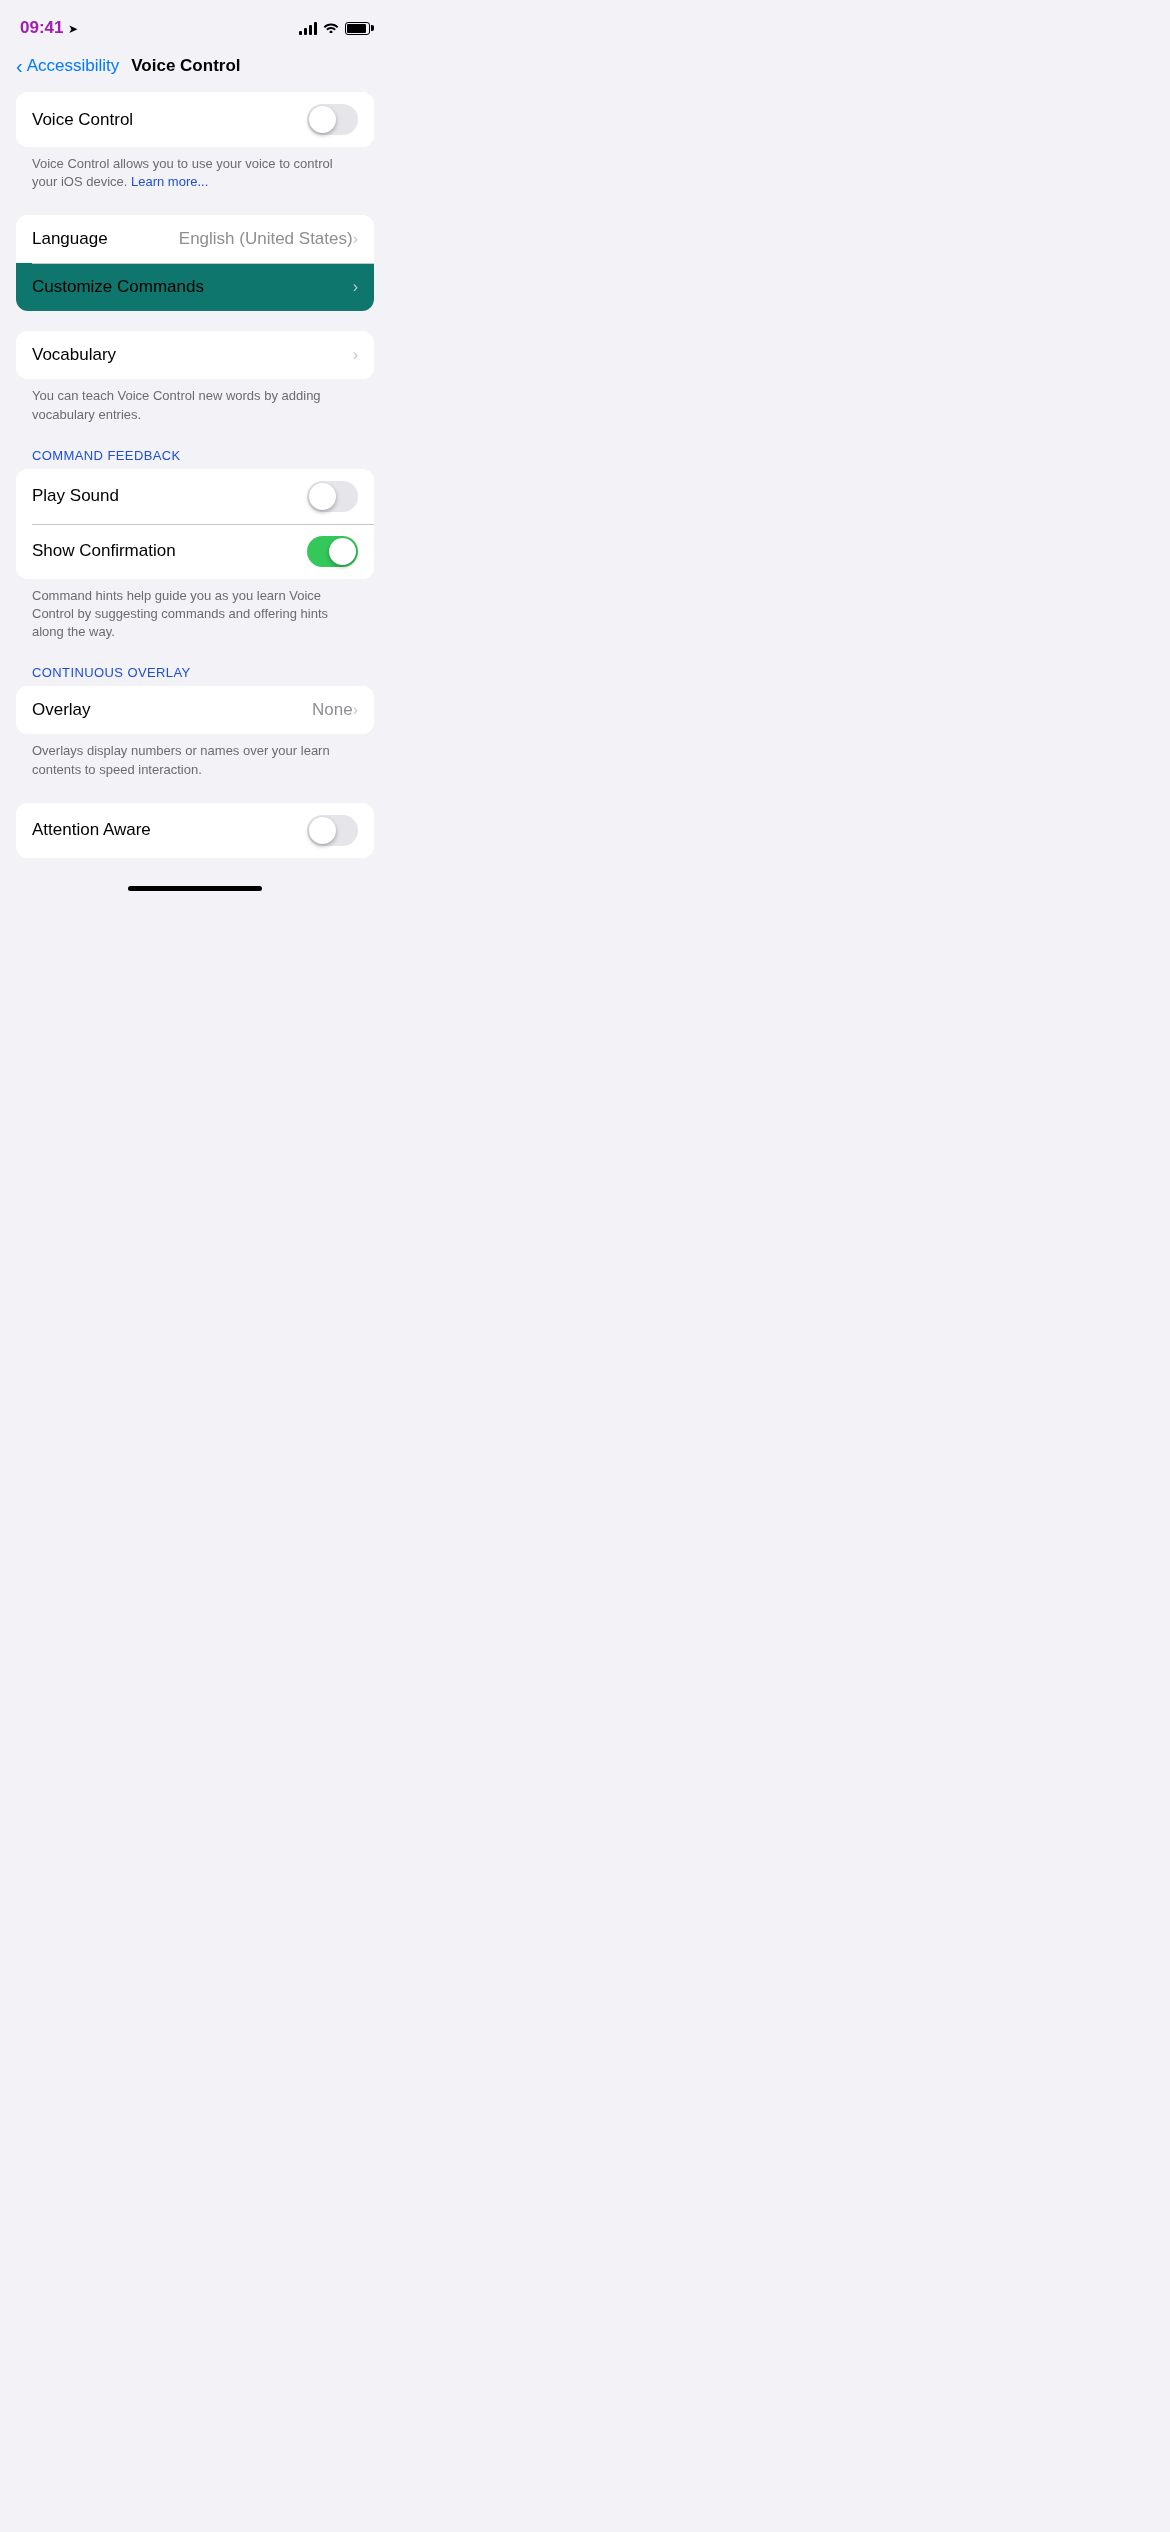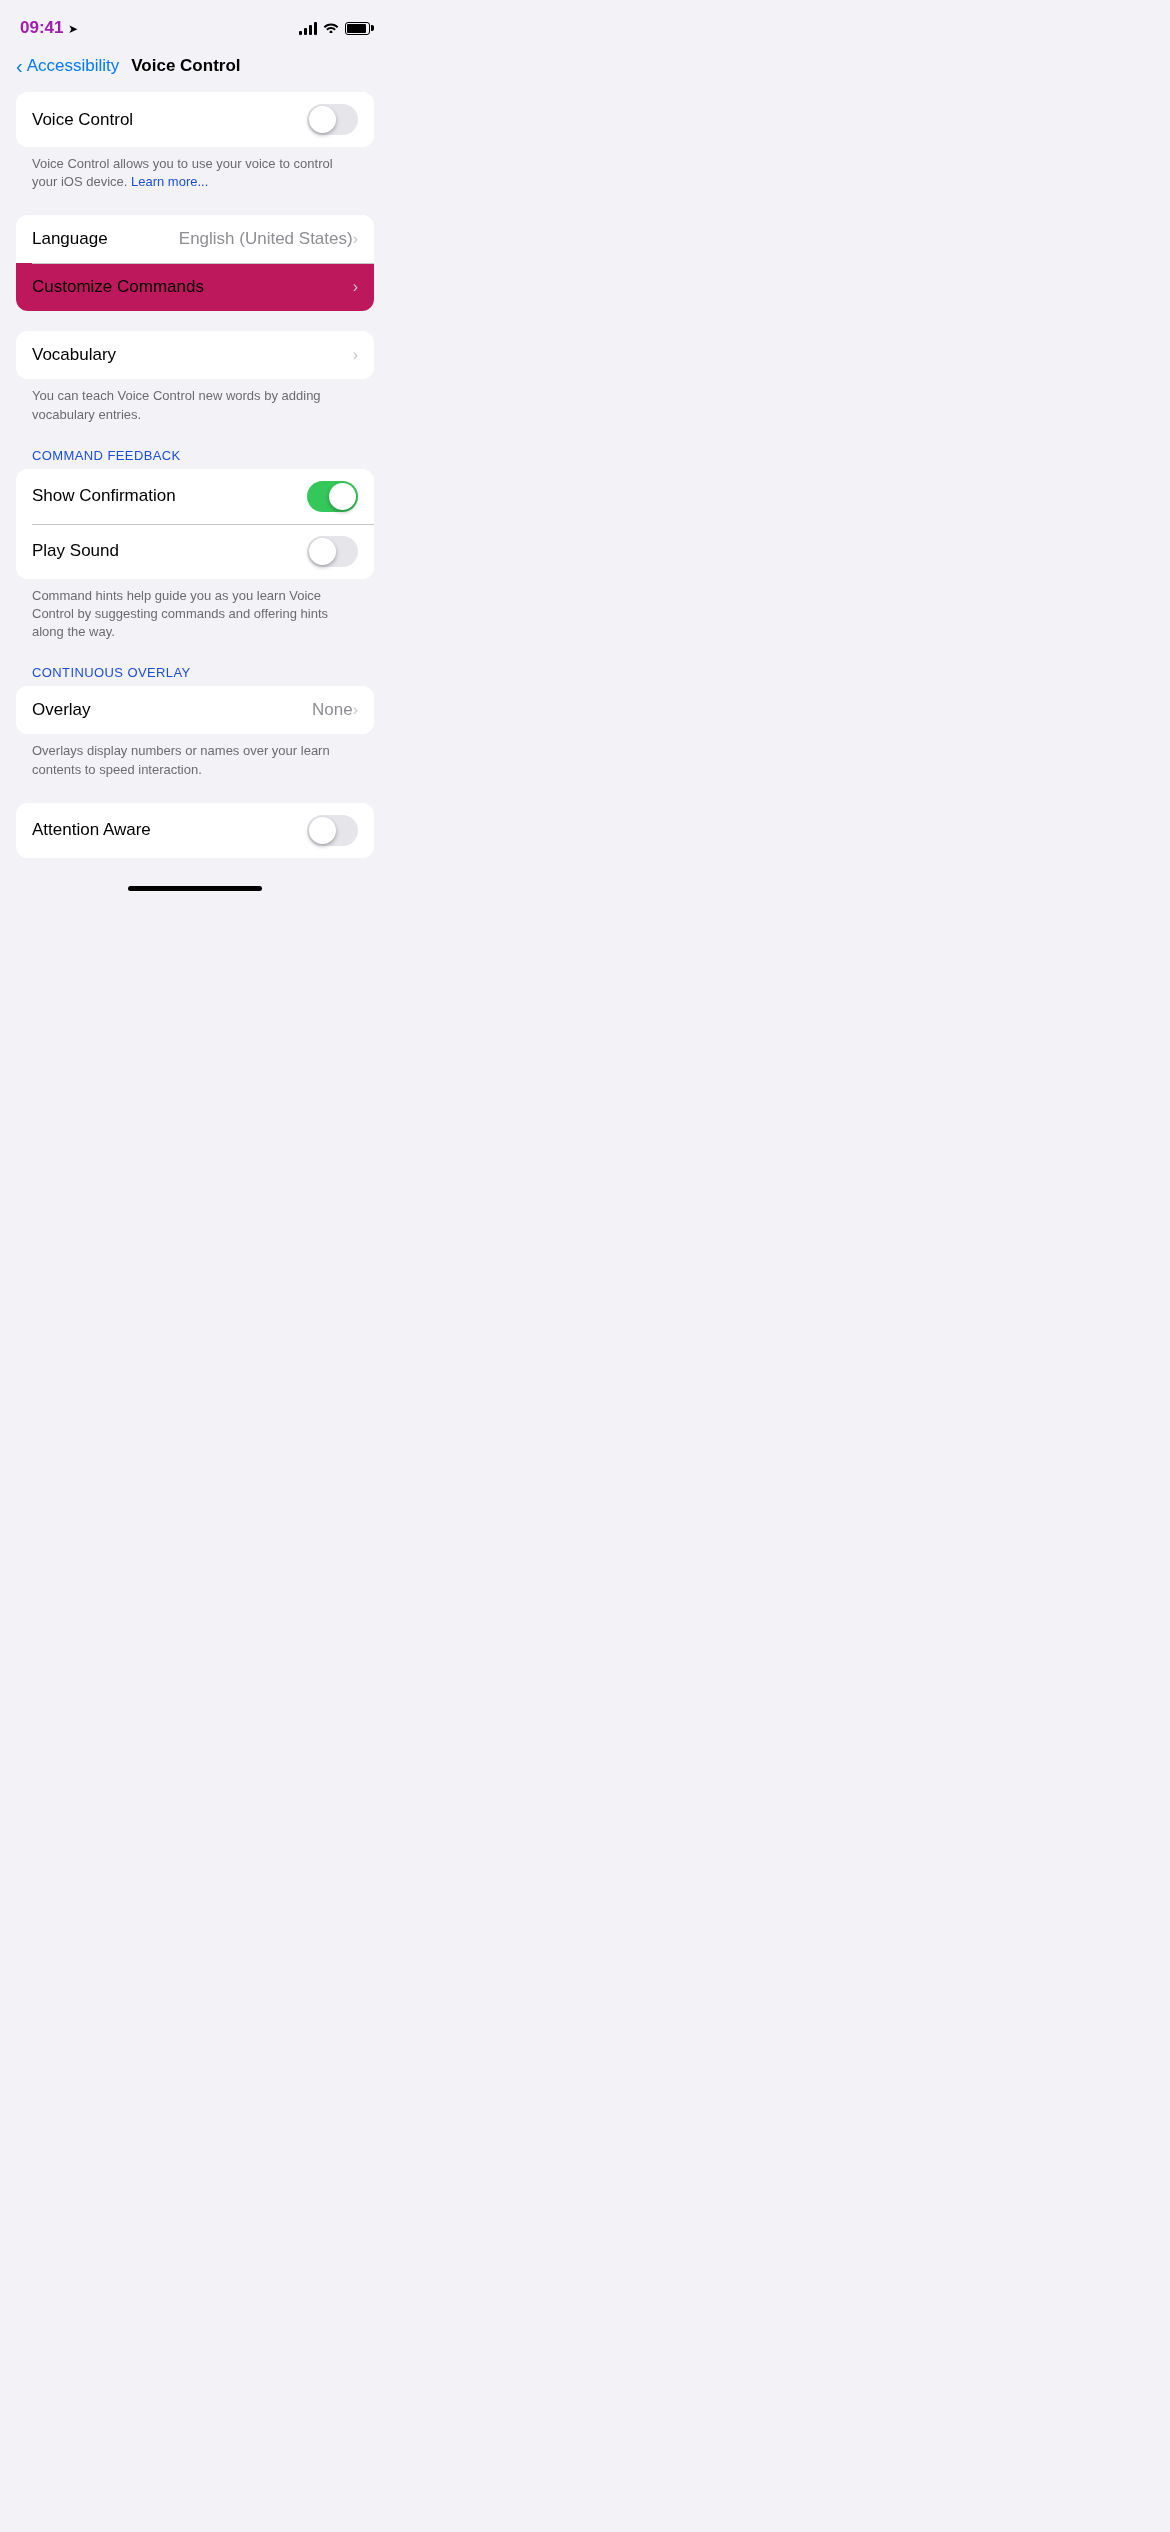--- a/index.html
+++ b/index.html
@@ -147,21 +147,21 @@
       content: '';
       position: absolute;
       top: 0;
       left: 16px;
       right: 0;
       height: 0.5px;
       background: #c6c6c8;
     }
 
     .setting-row.highlighted {
-      background: #be185d;
+      background: #0f766e;
     }
 
     .setting-label {
       font-size: 17px;
       color: #000;
     }
 
     .setting-value {
       display: flex;
       align-items: center;
@@ -310,28 +310,28 @@
       </div>
     </div>
   </div>
   <div class="description">You can teach Voice Control new words by adding vocabulary entries.</div>
 </div>
 
 <div class="section">
   <div class="section-label">COMMAND FEEDBACK</div>
   <div class="card">
     <div class="setting-row">
+      <span class="setting-label">Play Sound</span>
+      <div class="toggle off">
+        <div class="toggle-knob"></div>
+      </div>
+    </div>
+    <div class="setting-row">
       <span class="setting-label">Show Confirmation</span>
       <div class="toggle on">
-        <div class="toggle-knob"></div>
-      </div>
-    </div>
-    <div class="setting-row">
-      <span class="setting-label">Play Sound</span>
-      <div class="toggle off">
         <div class="toggle-knob"></div>
       </div>
     </div>
   </div>
   <div class="description">Command hints help guide you as you learn Voice Control by suggesting commands and offering hints along the way.</div>
 </div>
 
 <div class="section">
   <div class="section-label">CONTINUOUS OVERLAY</div>
   <div class="card">

